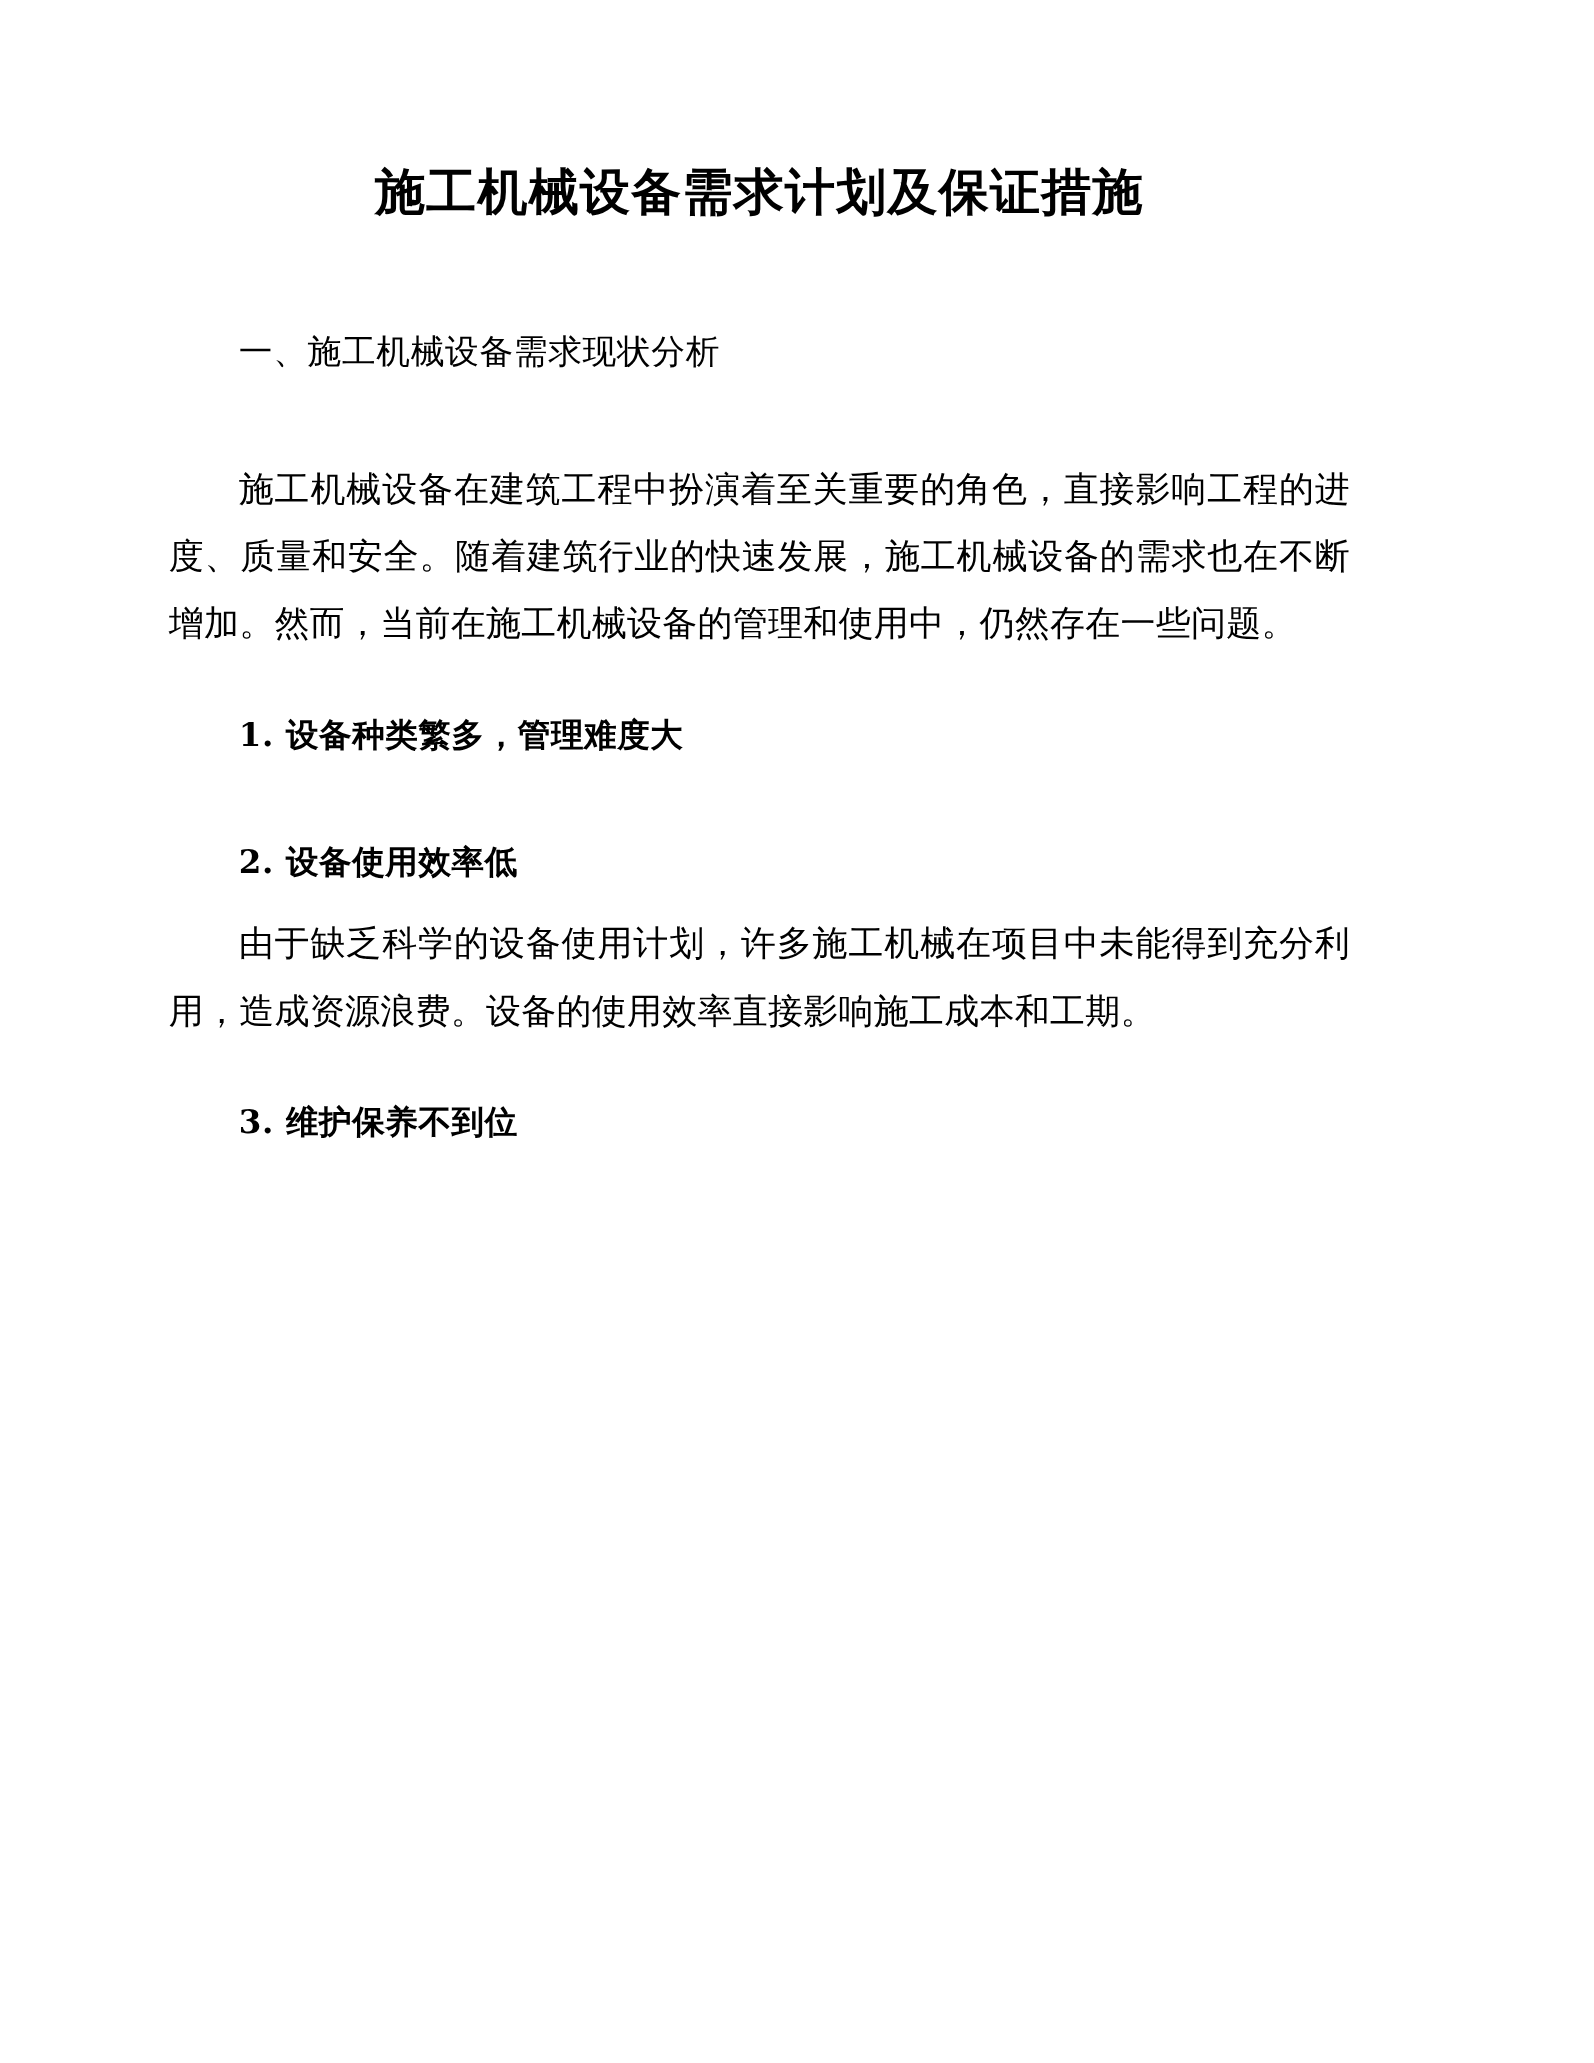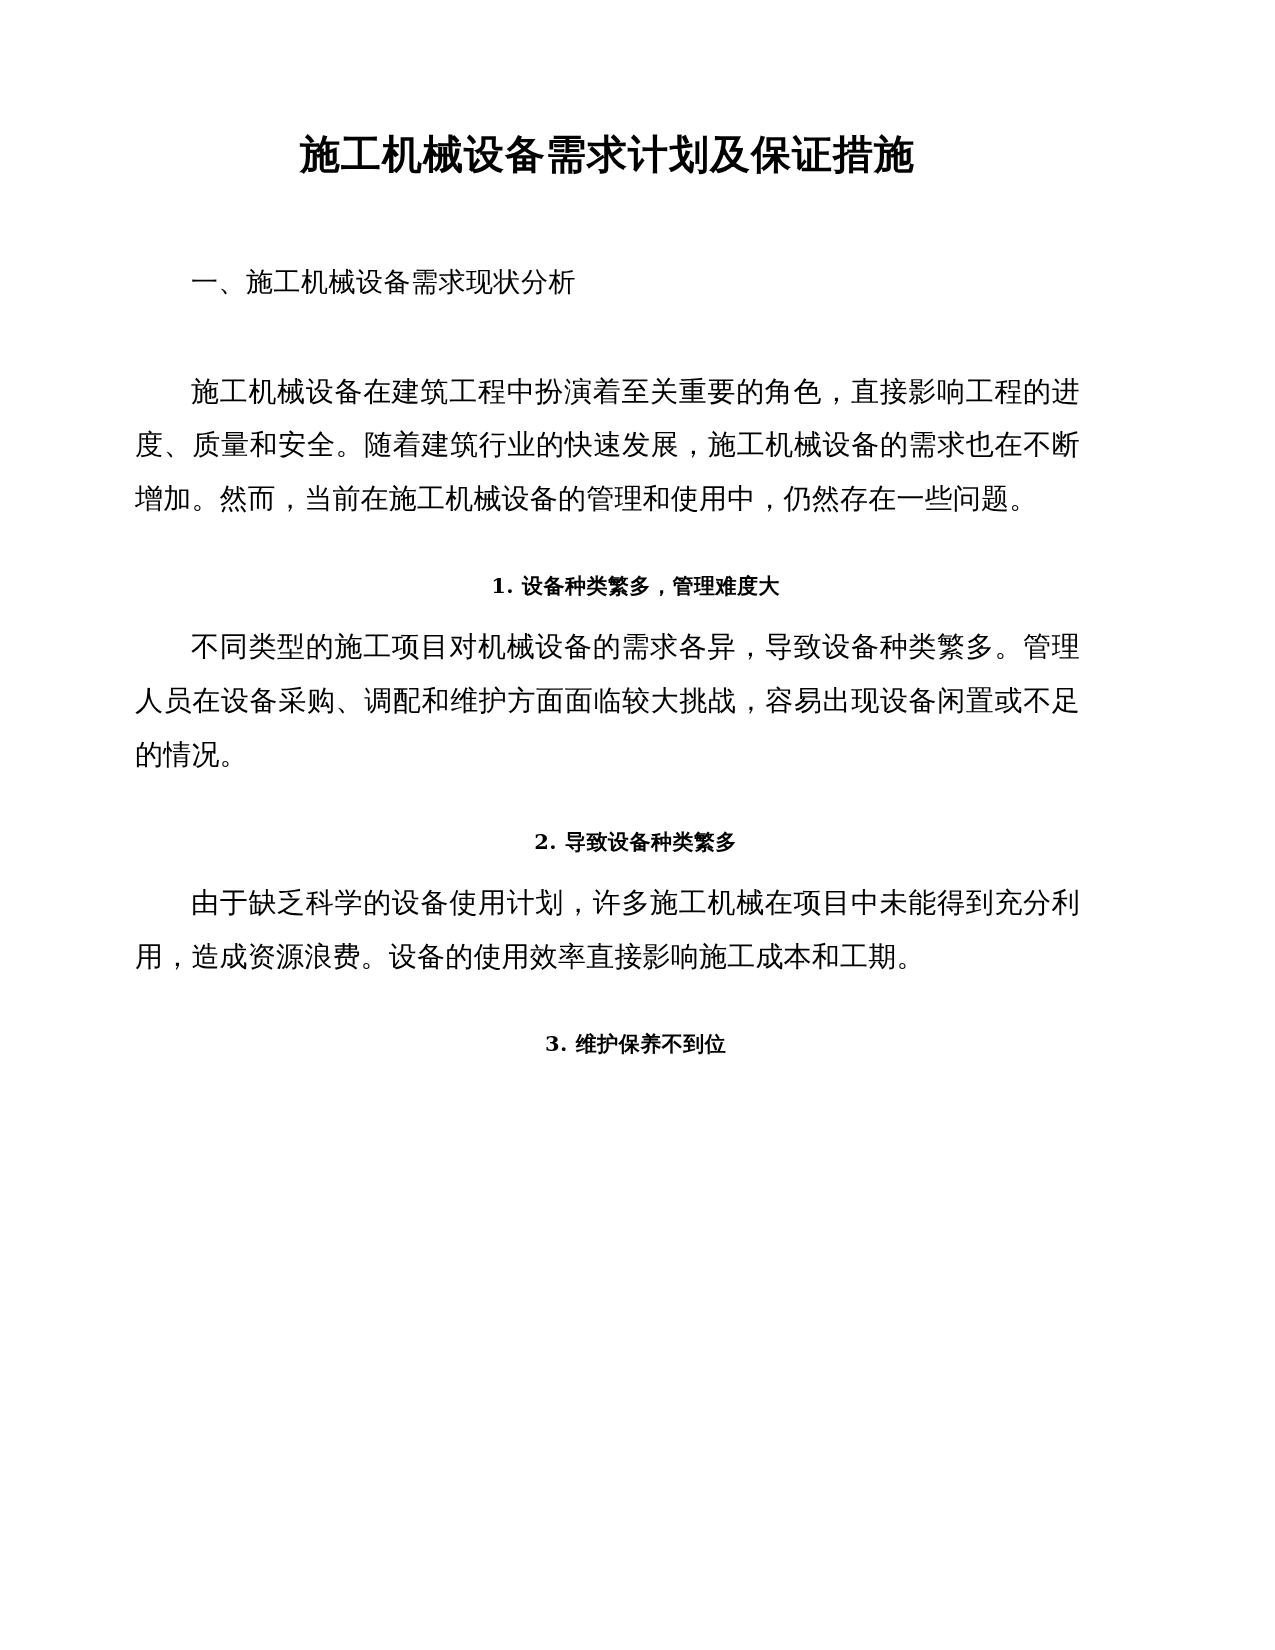--- a/index.html
+++ b/index.html
@@ -52,26 +52,25 @@
     margin: 0;
     padding-top: 82px;
     padding-left: 56px;
     letter-spacing: 0.5px;
   }
 
   
   .sub-heading {
     font-family: "DejaVu Sans", "Liberation Sans", sans-serif;
     font-weight: 700;
-    font-size: 21px;
+    font-size: 26px;
     line-height: 1.5;
     margin: 0;
     padding-left: 56px;
     letter-spacing: 0.5px;
-    text-align: center;
   }
   .sub-heading .num {
     font-family: "DejaVu Serif", "Liberation Serif", serif;
     font-weight: 700;
   }
 
   
   .body-par {
     font-family: "DejaVu Serif", "Liberation Serif", serif;
     font-weight: 400;
@@ -105,27 +104,26 @@
 
     <div class="gap-block"></div>
 
     <h3 class="sub-heading">
       <span class="num">1.</span>
       <span>设备种类繁多，管理难度大</span>
     </h3>
 
     <div class="gap-subhead"></div>
 
-    <p class="body-par">不同类型的施工项目对机械设备的需求各异，导致设备种类繁多。管理人员在设备采购、调配和维护方面面临较大挑战，容易出现设备闲置或不足的情况。</p>
 
     <div class="gap-block"></div>
 
     <h3 class="sub-heading">
       <span class="num">2.</span>
-      <span>导致设备种类繁多</span>
+      <span>设备使用效率低</span>
     </h3>
 
     <div class="gap-subhead"></div>
 
     <p class="body-par">由于缺乏科学的设备使用计划，许多施工机械在项目中未能得到充分利用，造成资源浪费。设备的使用效率直接影响施工成本和工期。</p>
 
     <div class="gap-block"></div>
 
     <h3 class="sub-heading">
       <span class="num">3.</span>

